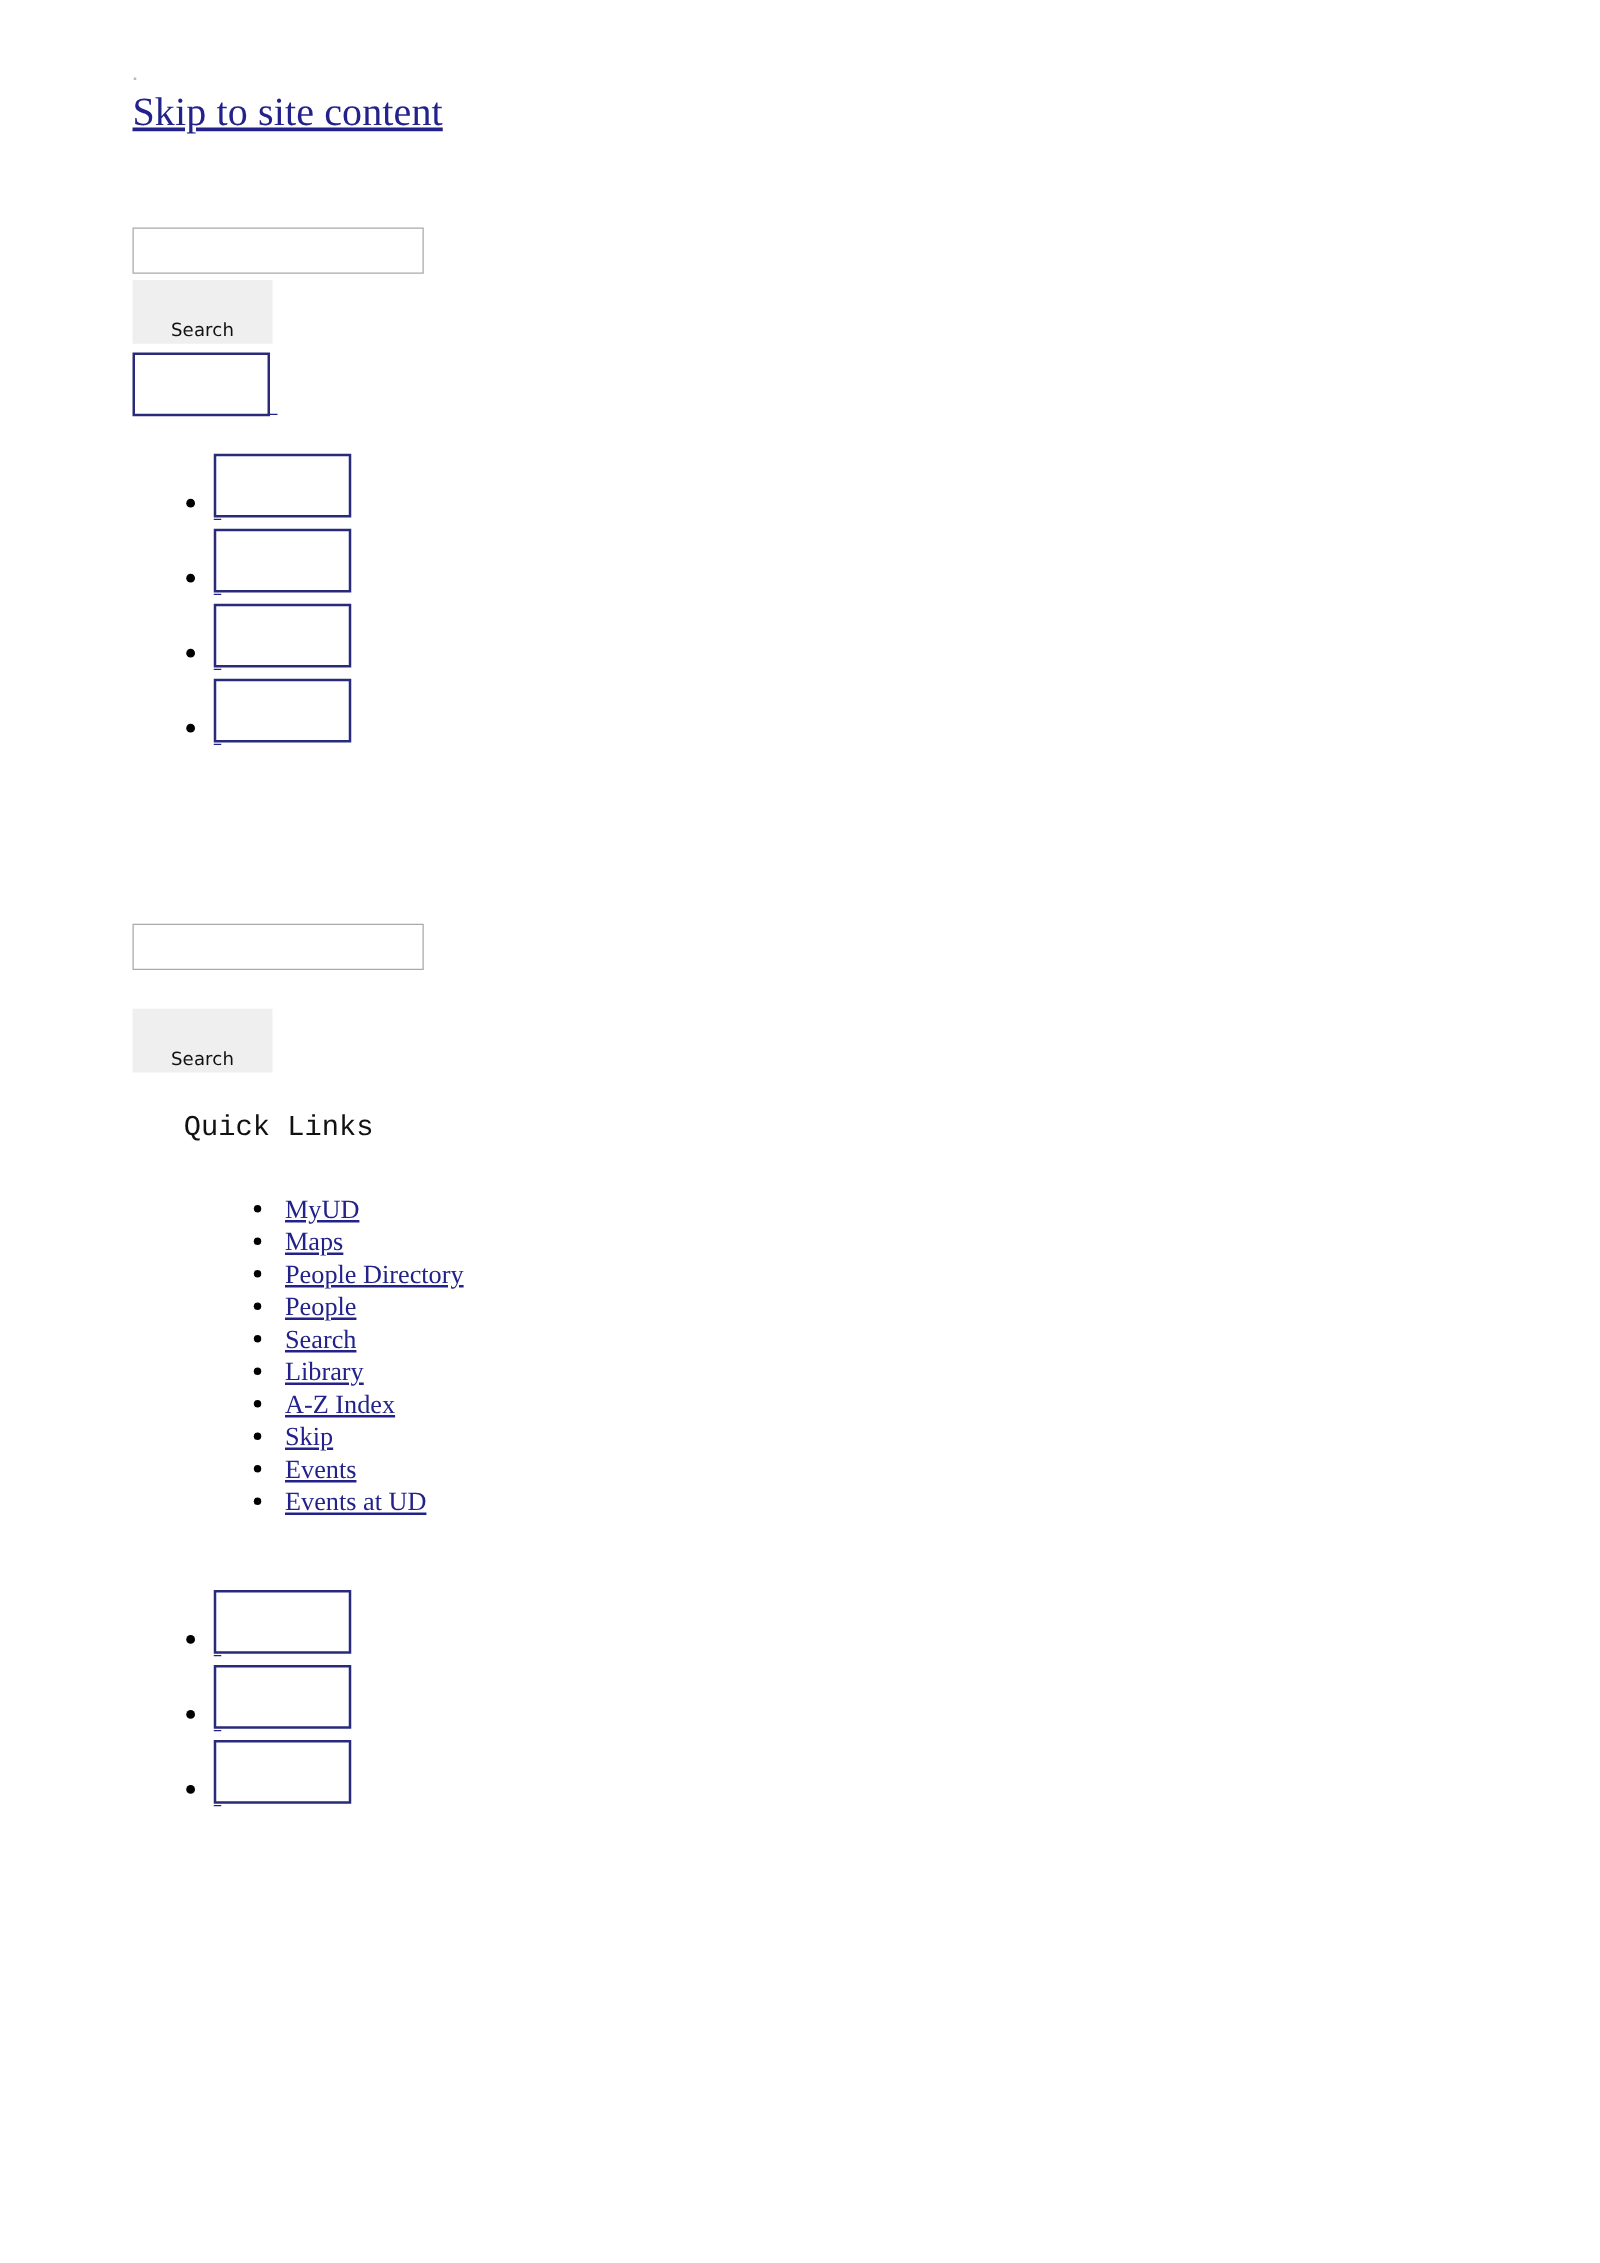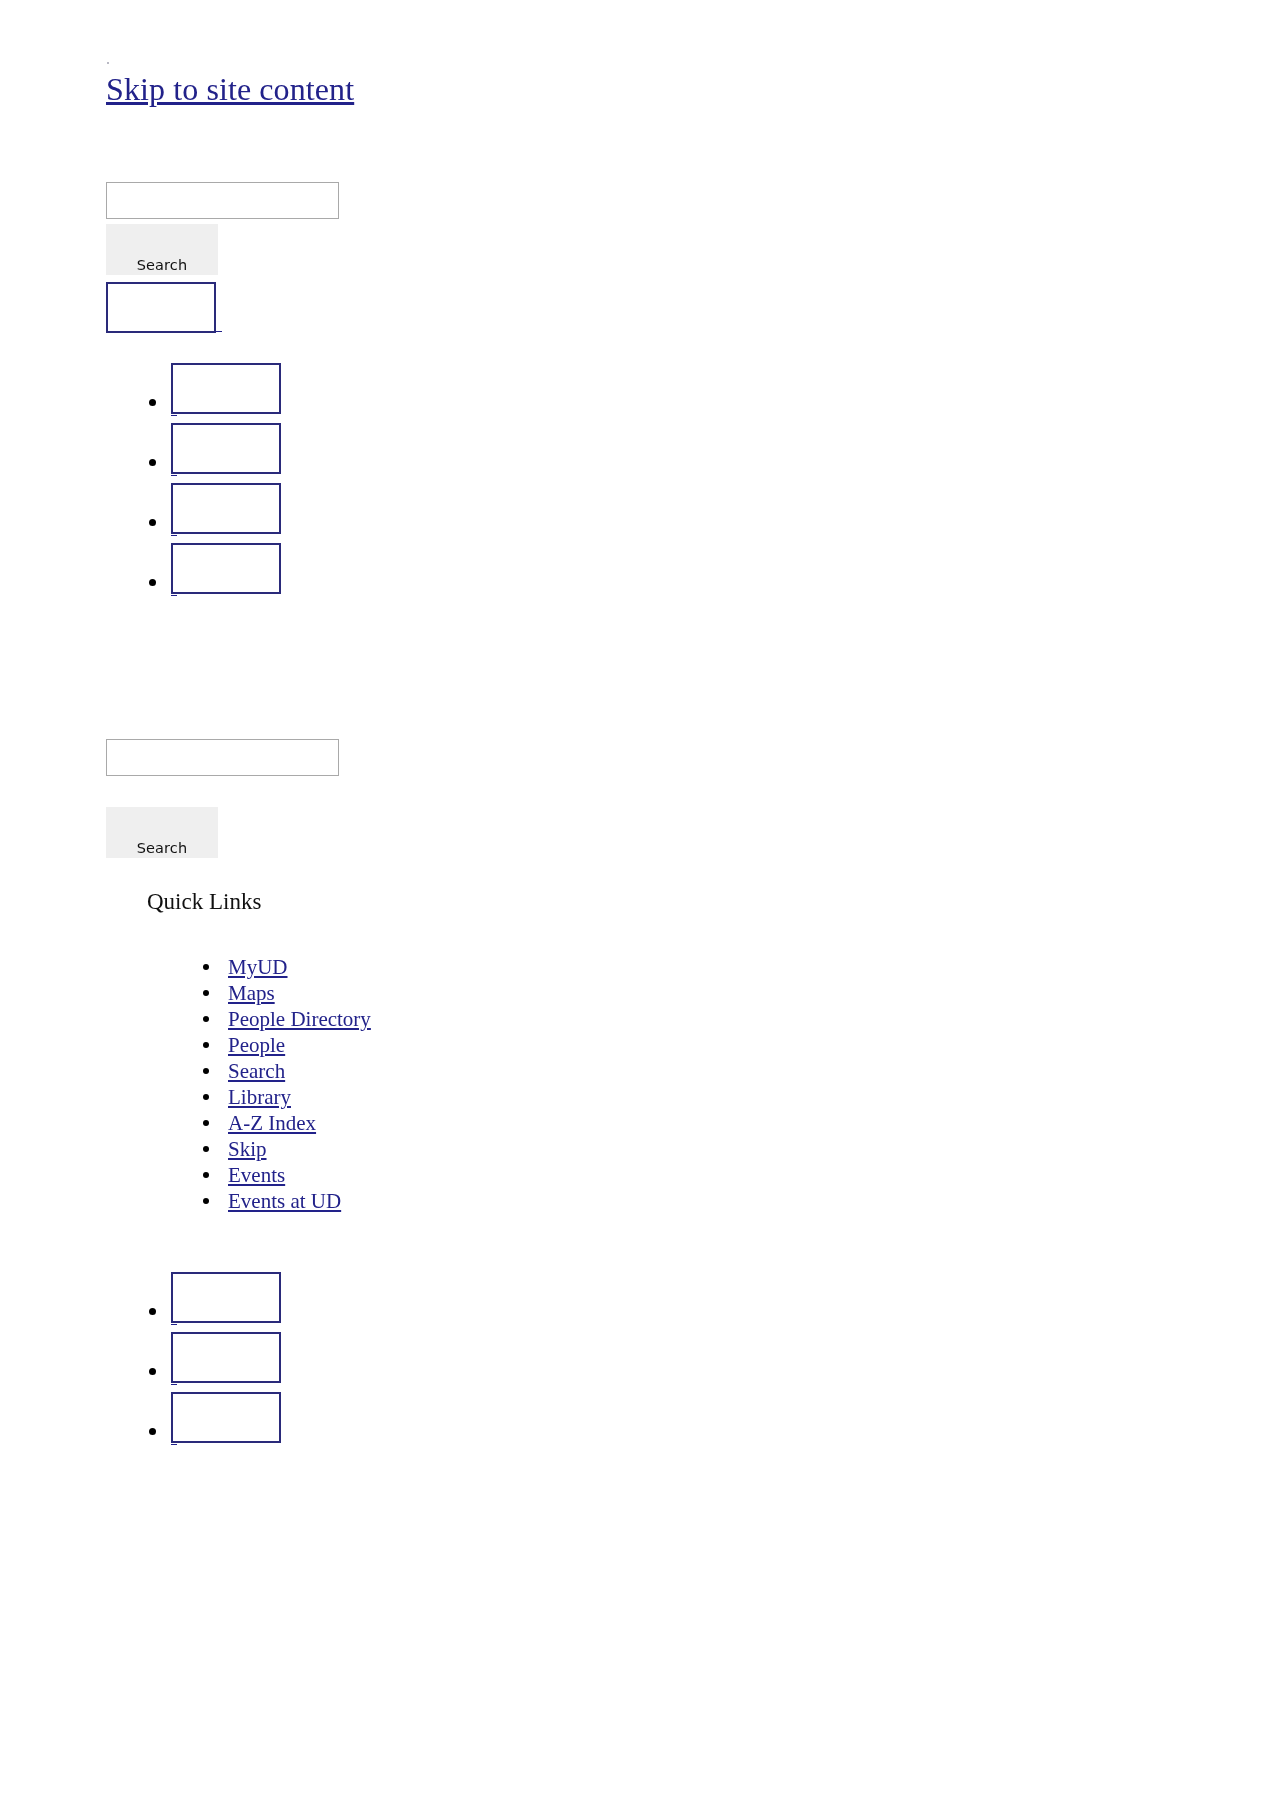--- a/index.html
+++ b/index.html
@@ -140,21 +140,21 @@
   }
 
   
   .quick-links-heading {
     position: absolute;
     left: 147px;
     top: 888px;
     font-size: 23px;
     line-height: 28px;
     color: #111111;
-    font-family: Liberation Serif, serif;
+    font-family: Liberation Mono, monospace;
   }
   .quick-links-list {
     position: absolute;
     left: 190px;
     top: 941px;
     margin: 13px;
     padding: 0;
     list-style: none;
   }
   .quick-links-list li {

